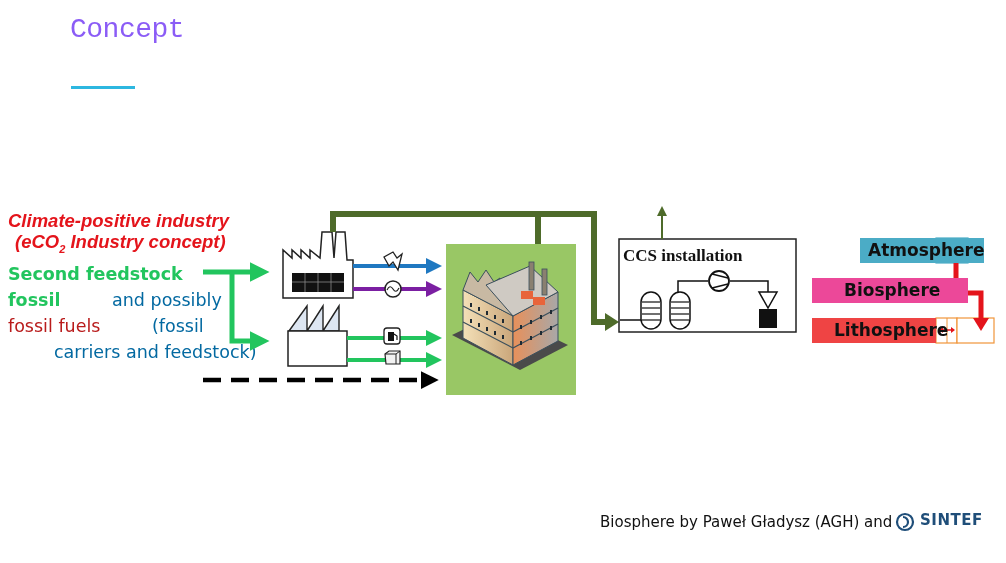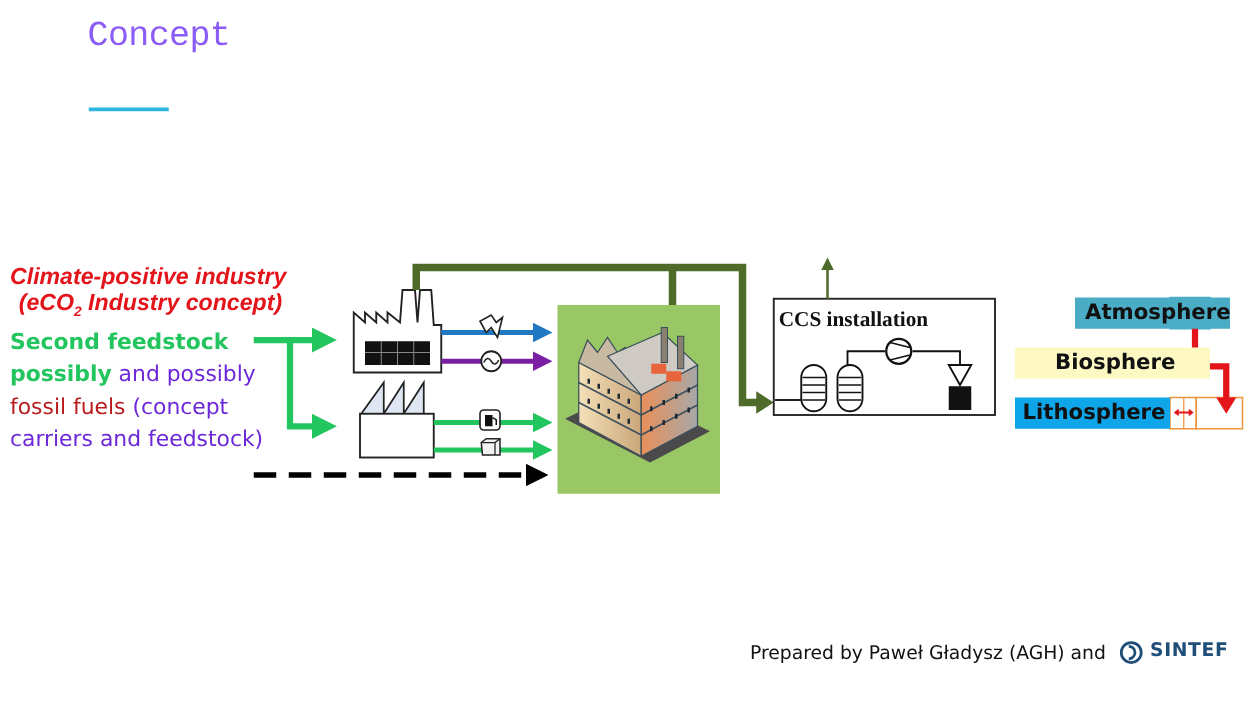--- a/index.html
+++ b/index.html
@@ -3,39 +3,39 @@
 <meta charset="utf-8">
 <style>
   html, body { margin: 0; padding: 0; }
   body { width: 1006px; height: 563px; background: #ffffff; position: relative; overflow: hidden; font-family: "Liberation Sans", "DejaVu Sans", sans-serif; }
   .title { position: absolute; left: 70px; top: 14px; font-size: 28px; color: #8b5cf6; font-family: Liberation Mono, monospace; font-weight: normal; letter-spacing: -0.5px; }
   .title-rule { position: absolute; left: 71px; top: 86px; width: 64px; height: 3px; background: #2db7e0; }
   .txt { position: absolute; font-size: 17.5px; line-height: 26px; white-space: nowrap; font-family: "DejaVu Sans", sans-serif; }
   .red { color: #e4141b; font-weight: bold; font-style: italic; font-family: "Liberation Sans", sans-serif; font-size: 18.5px; }
   .green { color: #22c55e; font-weight: bold; }
   .gray { color: #b91c1c; }
-  .black { color: #6d28d9; }
+  .black { color: #0369a1; margin-left: 46px; }
   svg.diagram { position: absolute; left: 0; top: 0; }
   .sphere { position: absolute; height: 25px; font-weight: bold; font-size: 17px; font-family: "DejaVu Sans", sans-serif; color: #111; line-height: 25px; box-sizing: border-box; }
   .ccs-label { position: absolute; left: 623px; top: 246px; font-size: 17px; font-weight: bold; font-family: Liberation Serif, serif; color: #111; }
   .credit { position: absolute; left: 600px; top: 513px; font-size: 15px; color: #111; font-family: "DejaVu Sans", sans-serif; }
   .sintef { position: absolute; left: 897px; top: 511px; display: flex; align-items: flex-start; gap: 4px; }
   .sintef-text { font-weight: bold; font-size: 15px; color: #1f4e79; font-family: "DejaVu Sans", sans-serif; letter-spacing: 0.5px; }
 </style>
 </head>
 <body>
 
 <div class="title">Concept</div>
 <div class="title-rule"></div>
 
 <div class="txt red" style="left:8px; top:208px;font-style:italic;">Climate-positive industry</div>
 <div class="txt red" style="left:15px; top:229px;text-align:right;"><span>(eCO</span><sub style="font-size:11px;">2</sub><span> Industry concept)</span></div>
 <div class="txt green" style="left:8px; top:261px;">Second feedstock</div>
-<div class="txt" style="left:8px; top:287px;"><span class="green">possibly</span><span class="black"> and possibly</span></div>
-<div class="txt" style="left:8px; top:313px;"><span class="gray">fossil fuels</span><span class="black"> (concept</span></div>
+<div class="txt" style="left:8px; top:287px;"><span class="green">fossil</span><span class="black"> and possibly</span></div>
+<div class="txt" style="left:8px; top:313px;"><span class="gray">fossil fuels</span><span class="black"> (fossil</span></div>
 <div class="txt black" style="left:8px; top:339px;text-align:center;">carriers and feedstock)</div>
 
 <svg class="diagram" width="1006" height="563" viewBox="0 0 1006 563">
   <defs>
     <marker id="ah-green" markerWidth="4" markerHeight="4" refX="2.5" refY="2" orient="auto" markerUnits="strokeWidth">
         <path d="M0,0 L4,2 L0,4 z" fill="#22c55e"></path>
       </marker>
     <marker id="ah-blue" markerWidth="4" markerHeight="4" refX="2.5" refY="2" orient="auto" markerUnits="strokeWidth">
         <path d="M0,0 L4,2 L0,4 z" fill="#1f78c1"></path>
       </marker>
@@ -195,19 +195,19 @@
 
   <g transform="translate(905,522)">
     <circle r="8" fill="none" stroke="#1f4e79" stroke-width="2.2"></circle>
     <path d="M-2,-5 A5,5 0 1,1 -2,5" stroke="#1f4e79" stroke-width="2.2" fill="none"></path>
   </g>
 </svg>
 
 <div class="ccs-label">CCS installation</div>
 
 <div class="sphere" style="left:812px; top:238px; width:124px; background:#4bacc6; padding-left:8px;margin-left:48px;">Atmosphere</div>
-<div class="sphere" style="left:812px; top:278px; width:156px; background:#fef9c3; padding-left:32px;">Biosphere</div>
-<div class="sphere" style="left:812px; top:318px; width:124px; background:#0ea5e9; padding-left:6px;">Lithosphere</div>
-
-<div class="credit">Prepared by Paweł Gładysz (AGH) and</div>
+<div class="sphere" style="left:812px; top:278px; width:156px; background:#ec4899; padding-left:32px;">Biosphere</div>
+<div class="sphere" style="left:812px; top:318px; width:124px; background:#ef4444; padding-left:22px;">Lithosphere</div>
+
+<div class="credit">Biosphere by Paweł Gładysz (AGH) and</div>
 <div class="sintef" style="left:920px;">
   <span class="sintef-text">SINTEF</span>
 </div>
 
 </body></html>

